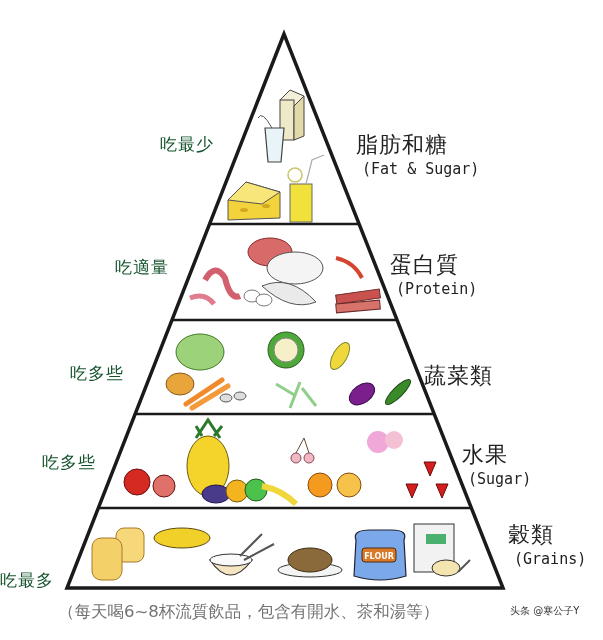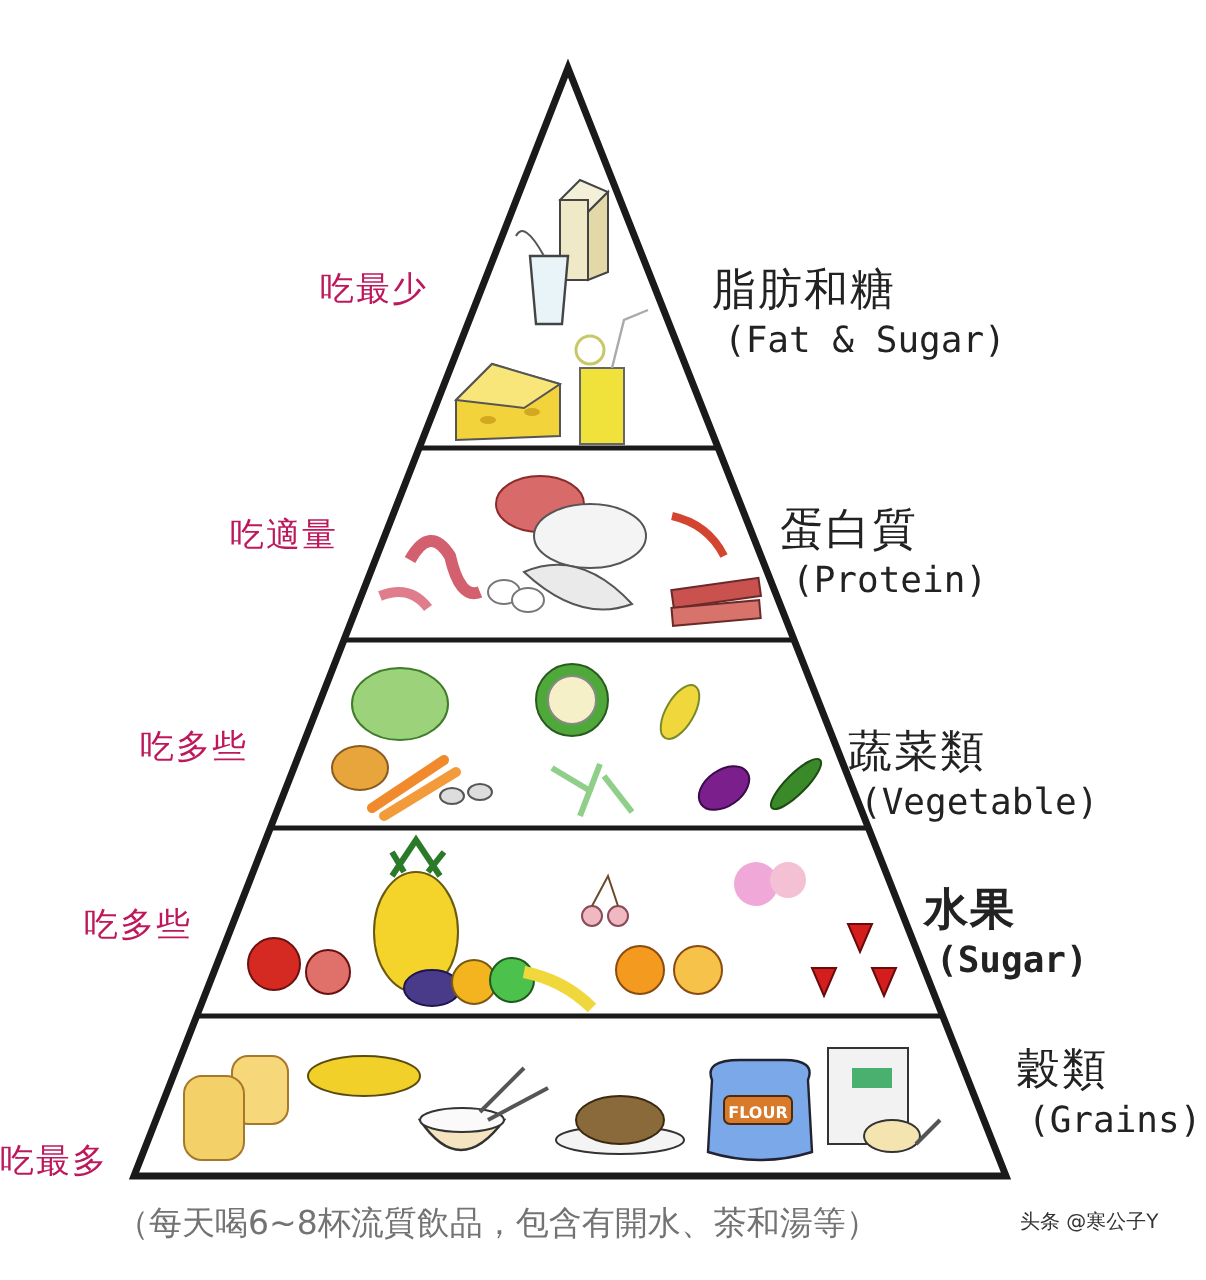--- a/index.html
+++ b/index.html
@@ -1,24 +1,24 @@
 <!DOCTYPE html>
 <html><head>
 <meta charset="utf-8">
 <style>
   html, body { margin: 0; padding: 0; background: #ffffff; }
   body { width: 603px; height: 640px; position: relative; overflow: hidden;
          font-family: "DejaVu Sans", sans-serif; }
   #pyramid { position: absolute; left: 0; top: 0; width: 603px; height: 640px; }
-  .lbl-left { position: absolute; font-size: 17px; color: #be185d; letter-spacing: 1px;
+  .lbl-left { position: absolute; font-size: 17px; color: #14532d; letter-spacing: 1px;
               font-family: "DejaVu Sans", sans-serif; white-space: nowrap; }
   .lbl-right { position: absolute; color: #222; white-space: nowrap; }
   .lbl-right .zh { display: block; font-size: 22px; letter-spacing: 1px;
                    font-family: "DejaVu Sans", sans-serif; }
-  .lbl-right .en { display: block; font-size: 18px; margin-left: 6px;
+  .lbl-right .en { display: block; font-size: 15px; margin-left: 6px;
                    font-family: "DejaVu Sans Mono", monospace; }
   #footnote { position: absolute; left: 58px; top: 601px; font-size: 16.5px; color: #737373;
               white-space: nowrap; font-family: "DejaVu Sans", sans-serif; }
   #watermark { position: absolute; left: 510px; top: 604px; font-size: 10px; color: #333;
                white-space: nowrap; font-family: "DejaVu Sans", sans-serif; }
 </style>
 </head>
 <body>
 
 <svg id="pyramid" viewBox="0 0 603 640" xmlns="http://www.w3.org/2000/svg">
@@ -164,23 +164,22 @@
 <div class="lbl-right" style="left:356px; top:130px;">
   <span class="zh">脂肪和糖</span>
   <span class="en">(Fat &amp; Sugar)</span>
 </div>
 <div class="lbl-right" style="left:390px; top:250px;">
   <span class="zh">蛋白質</span>
   <span class="en">(Protein)</span>
 </div>
 <div class="lbl-right" style="left:424px; top:345px;margin-top:16px;">
   <span class="zh">蔬菜類</span>
-  <span class="en">(Vegetable)</span>
 </div>
-<div class="lbl-right" style="left:462px; top:440px;font-weight:bold;">
+<div class="lbl-right" style="left:462px; top:440px;">
   <span class="zh">水果</span>
   <span class="en">(Sugar)</span>
 </div>
 <div class="lbl-right" style="left:508px; top:520px;">
   <span class="zh">穀類</span>
   <span class="en">(Grains)</span>
 </div>
 
 <div id="footnote">（每天喝6~8杯流質飲品，包含有開水、茶和湯等）</div>
 <div id="watermark">头条 @寒公子Y</div>

